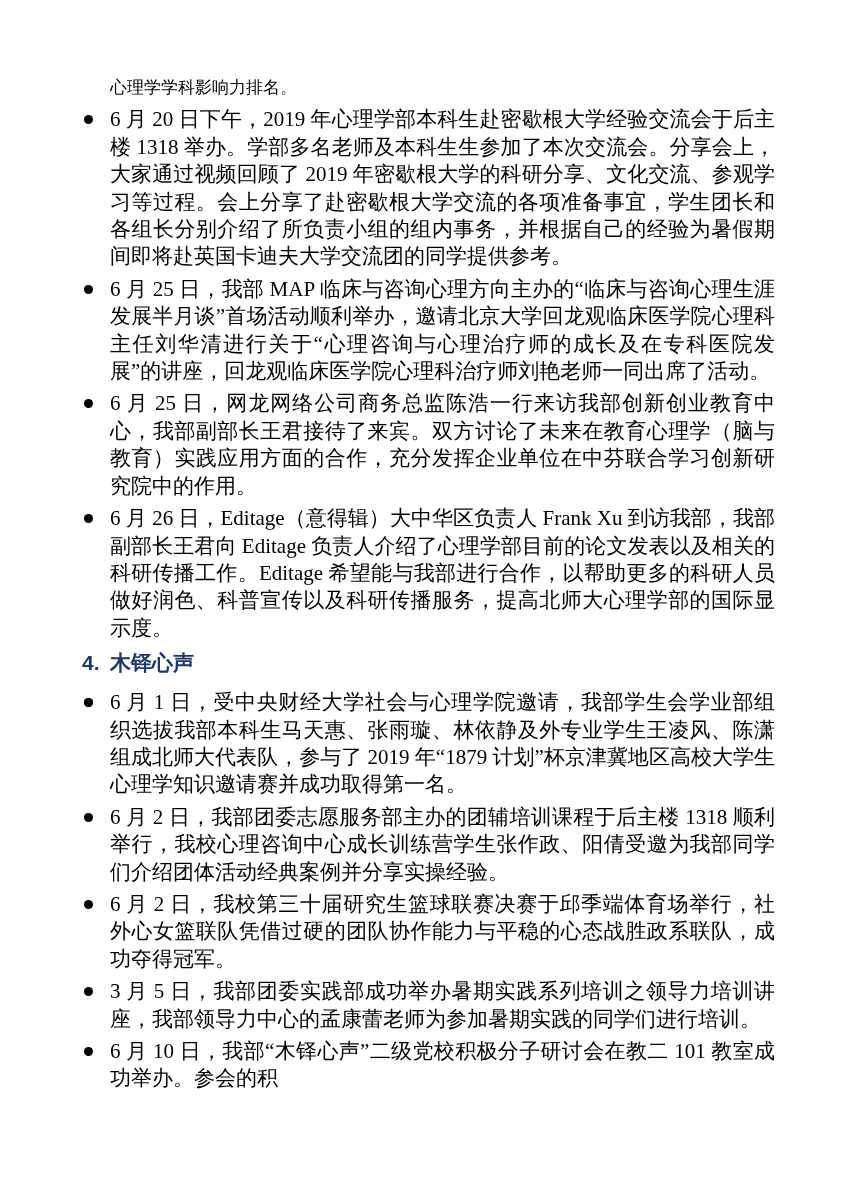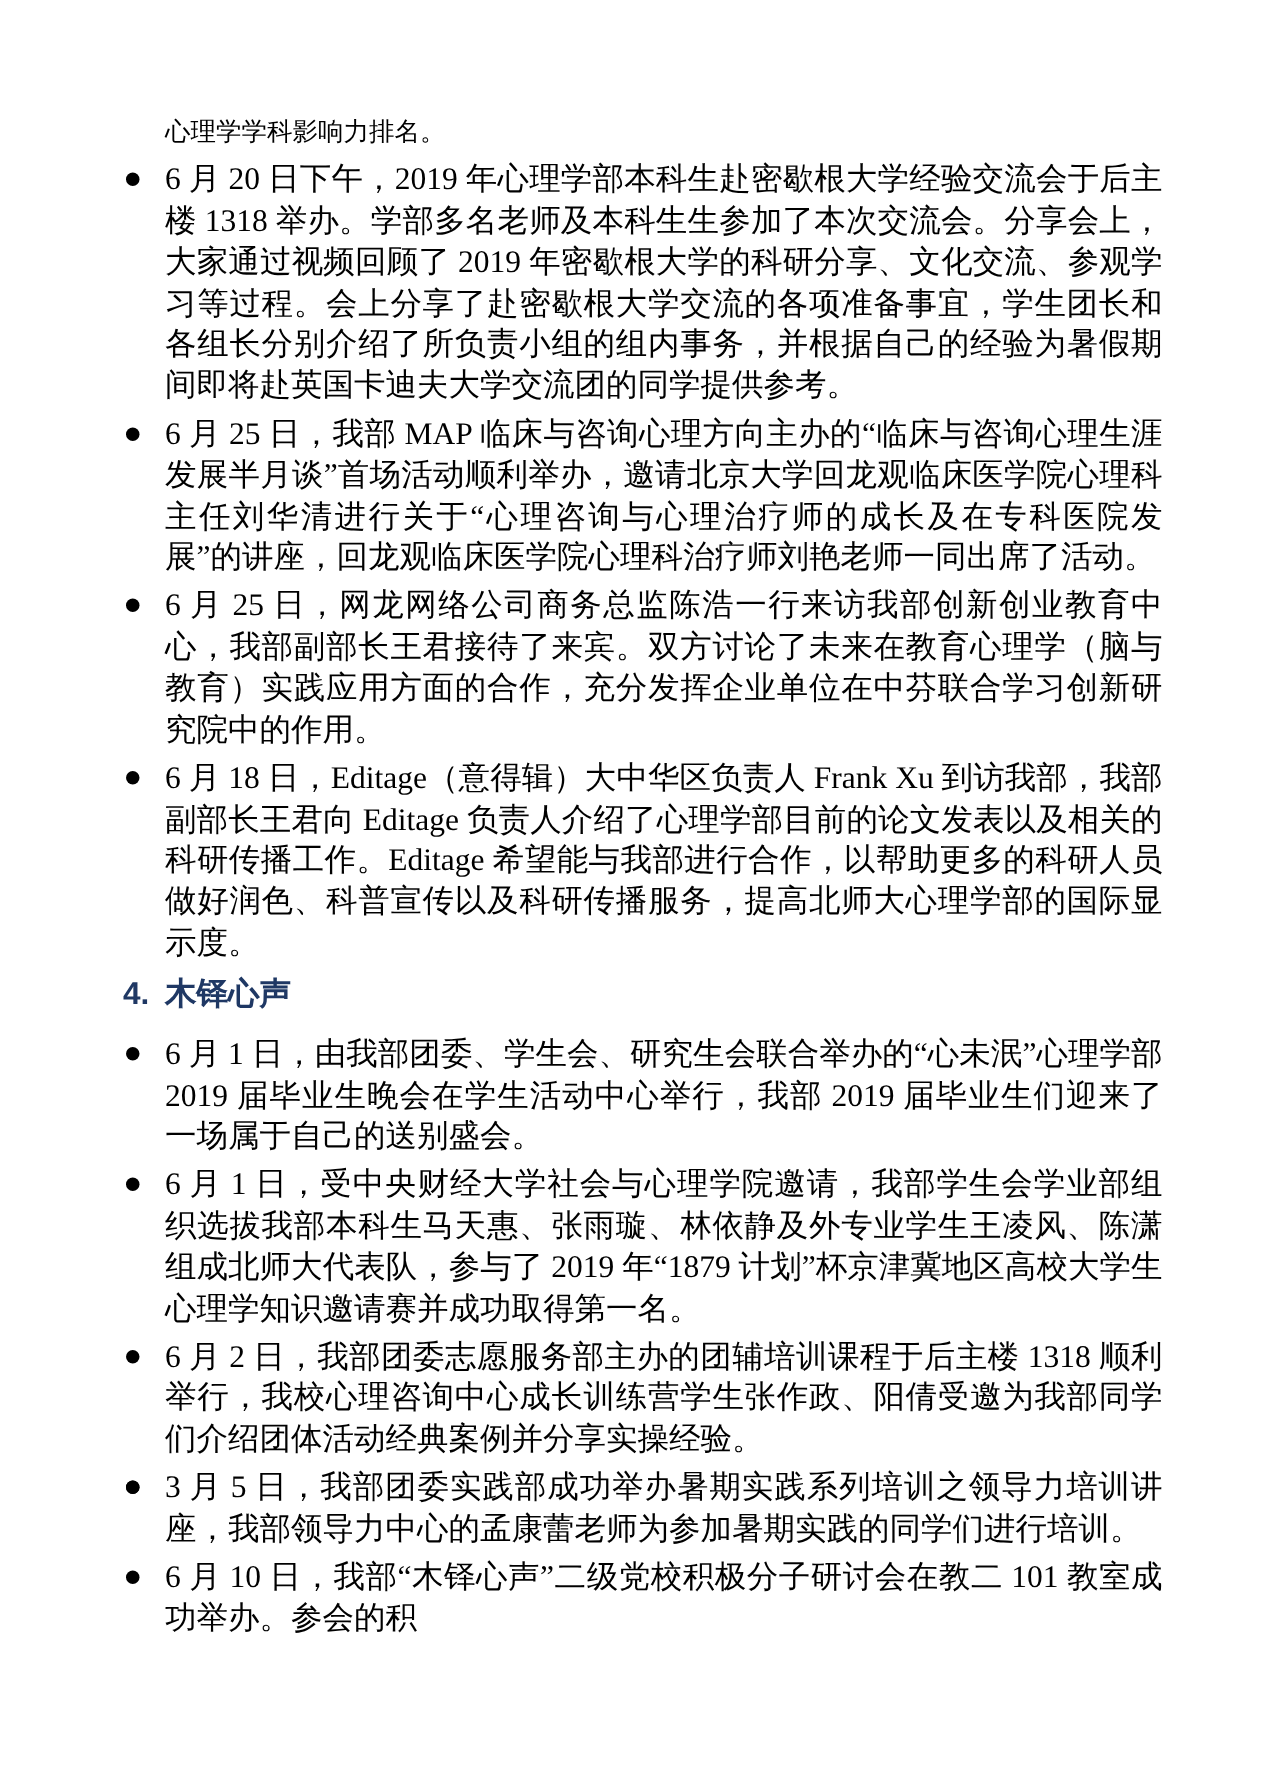--- a/index.html
+++ b/index.html
@@ -75,45 +75,45 @@
       <div class="bullet-item">
       <span class="dot"></span>
       <span class="bullet-text">6 月 25 日，我部 MAP 临床与咨询心理方向主办的“临床与咨询心理生涯发展半月谈”首场活动顺利举办，邀请北京大学回龙观临床医学院心理科主任刘华清进行关于“心理咨询与心理治疗师的成长及在专科医院发展”的讲座，回龙观临床医学院心理科治疗师刘艳老师一同出席了活动。</span>
     </div>
       <div class="bullet-item">
       <span class="dot"></span>
       <span class="bullet-text">6 月 25 日，网龙网络公司商务总监陈浩一行来访我部创新创业教育中心，我部副部长王君接待了来宾。双方讨论了未来在教育心理学（脑与教育）实践应用方面的合作，充分发挥企业单位在中芬联合学习创新研究院中的作用。</span>
     </div>
       <div class="bullet-item">
       <span class="dot"></span>
-      <span class="bullet-text">6 月 18 日，Editage（意得辑）大中华区负责人 Frank Xu 到访我部，我部副部长王君向 Editage 负责人介绍了心理学部目前的论文发表以及相关的科研传播工作。Editage 希望能与我部进行合作，以帮助更多的科研人员做好润色、科普宣传以及科研传播服务，提高北师大心理学部的国际显示度。</span>
+      <span class="bullet-text">6 月 26 日，Editage（意得辑）大中华区负责人 Frank Xu 到访我部，我部副部长王君向 Editage 负责人介绍了心理学部目前的论文发表以及相关的科研传播工作。Editage 希望能与我部进行合作，以帮助更多的科研人员做好润色、科普宣传以及科研传播服务，提高北师大心理学部的国际显示度。</span>
     </div>
     </div>
 
   <h2 class="section-heading">
     <span class="num">4.</span>
     <span class="title">木铎心声</span>
   </h2>
 
   <div>
 
   <div class="bullet-item">
       <span class="dot"></span>
-      <span class="bullet-text">6 月 1 日，由我部团委、学生会、研究生会联合举办的“心未泯”心理学部 2019 届毕业生晚会在学生活动中心举行，我部 2019 届毕业生们迎来了一场属于自己的送别盛会。</span>
     </div>
       <div class="bullet-item">
       <span class="dot"></span>
       <span class="bullet-text">6 月 1 日，受中央财经大学社会与心理学院邀请，我部学生会学业部组织选拔我部本科生马天惠、张雨璇、林依静及外专业学生王凌风、陈潇组成北师大代表队，参与了 2019 年“1879 计划”杯京津冀地区高校大学生心理学知识邀请赛并成功取得第一名。</span>
     </div>
       <div class="bullet-item">
       <span class="dot"></span>
       <span class="bullet-text">6 月 2 日，我部团委志愿服务部主办的团辅培训课程于后主楼 1318 顺利举行，我校心理咨询中心成长训练营学生张作政、阳倩受邀为我部同学们介绍团体活动经典案例并分享实操经验。</span>
     </div>
       <div class="bullet-item">
       <span class="dot"></span>
+      <span class="bullet-text">6 月 2 日，我校第三十届研究生篮球联赛决赛于邱季端体育场举行，社外心女篮联队凭借过硬的团队协作能力与平稳的心态战胜政系联队，成功夺得冠军。</span>
     </div>
       <div class="bullet-item">
       <span class="dot"></span>
       <span class="bullet-text">3 月 5 日，我部团委实践部成功举办暑期实践系列培训之领导力培训讲座，我部领导力中心的孟康蕾老师为参加暑期实践的同学们进行培训。</span>
     </div>
       <div class="bullet-item">
       <span class="dot"></span>
       <span class="bullet-text">6 月 10 日，我部“木铎心声”二级党校积极分子研讨会在教二 101 教室成功举办。参会的积</span>
     </div>
     </div>

